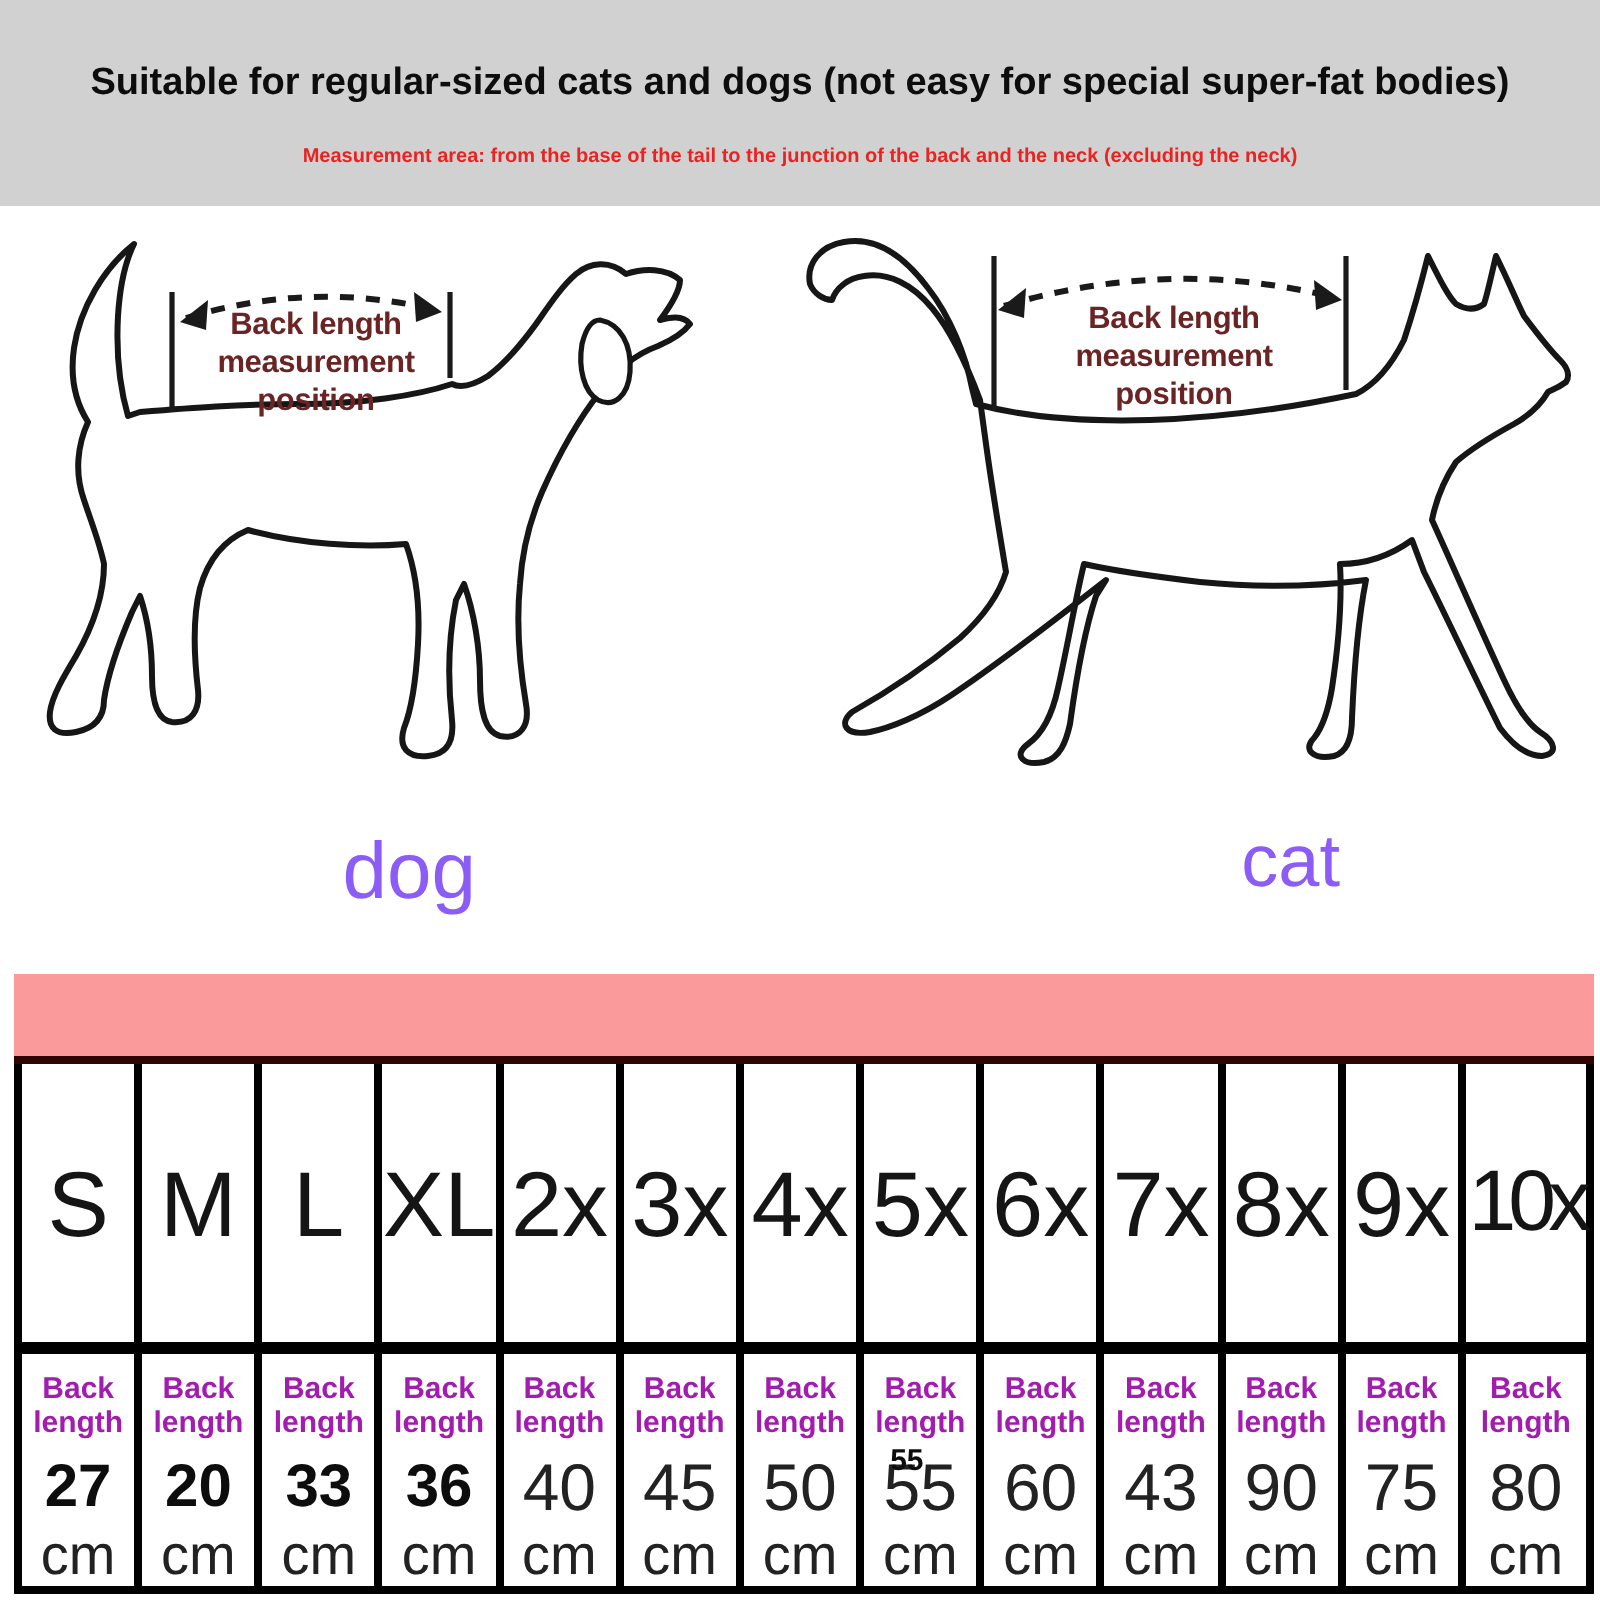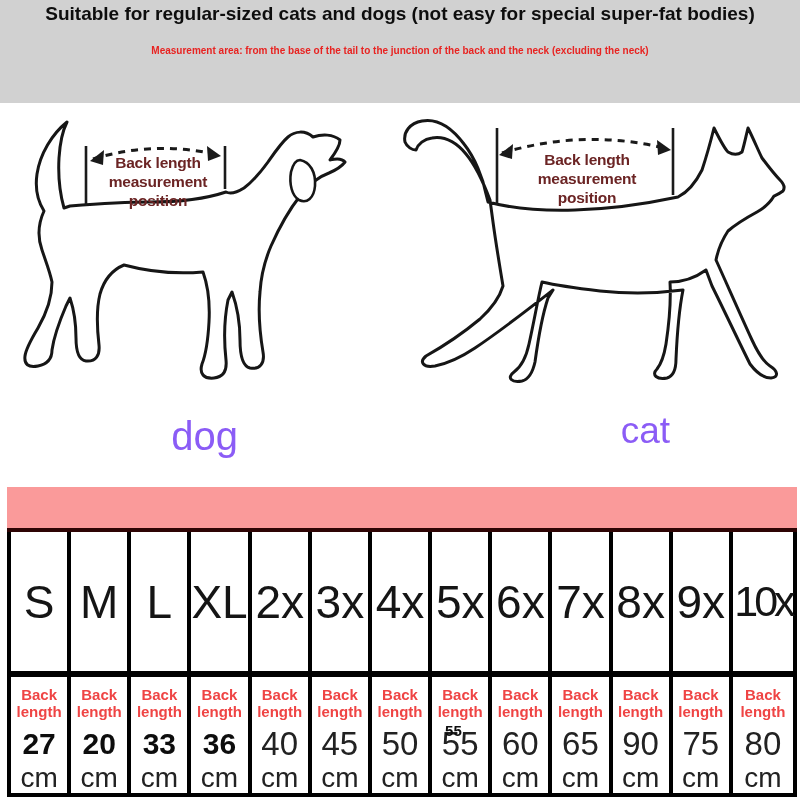--- a/index.html
+++ b/index.html
@@ -6,21 +6,21 @@
   .stage{
     position:relative;width:800px;height:800px;overflow:hidden;background:#ffffff;
     font-family:"Liberation Sans","DejaVu Sans",sans-serif;color:#111;
   }
   
   .topband{
     position:absolute;left:0;top:0;width:800px;height:103px;
     background:var(--header-bg,#d1d1d1);text-align:center;
   }
   .title{
-    padding-top:3px;font-size:19px;font-weight:700;color:#0d0d0d;letter-spacing:0;
+    padding-top:31px;font-size:19px;font-weight:700;color:#0d0d0d;letter-spacing:0;
   }
   .subtitle{
     margin-top:20px;font-size:10px;font-weight:700;color:var(--subtitle-red,#e82321);
   }
   
   .fig-svg{position:absolute;}
   .annotation{
     position:absolute;text-align:center;font-weight:700;font-size:15.5px;line-height:19px;
     color:var(--annotation-maroon,#6b2424);letter-spacing:-0.2px;
   }
@@ -39,21 +39,21 @@
   .grid{display:grid;grid-template-columns:repeat(13,1fr);}
   .grid .cell{border-right:4px solid #000;overflow:visible;}
   .grid .cell:last-child{border-right:none;}
   .size-row .cell{
     height:139px;display:flex;align-items:center;justify-content:center;
     font-size:46px;font-weight:400;color:#151515;white-space:nowrap;
   }
   .size-row .cell.tight span{letter-spacing:-4px;font-size:43px;}
   .row-divider{height:6px;background:#000;}
   .measure-row .cell{height:116px;text-align:center;padding-top:9px;box-sizing:border-box;}
-  .bl-label{font-size:15px;font-weight:700;line-height:17px;color:#ef4444;}
+  .bl-label{font-size:15px;font-weight:700;line-height:17px;color:#a21caf;}
   .bl-value{position:relative;margin-top:6px;font-size:33px;font-weight:400;color:#222;line-height:36px;}
   .bl-value.boldv{font-size:30px;font-weight:700;color:#0d0d0d;}
   .bl-unit{margin-top:1px;font-size:28px;font-weight:400;color:#222;line-height:30px;}
   .artifact{
     position:absolute;left:13px;top:-3px;font-size:15px;font-weight:700;color:#0d0d0d;line-height:15px;
   }
   .bottom-border{height:4px;background:#000;}
 </style>
 </head>
 <body>
@@ -262,21 +262,21 @@
               <div>length</div>
             </div>
             <div class="bl-value"><span>60</span></div>
             <div class="bl-unit">cm</div>
           </div>
           <div class="cell">
             <div class="bl-label">
               <div>Back</div>
               <div>length</div>
             </div>
-            <div class="bl-value"><span>65</span></div>
+            <div class="bl-value"><span>43</span></div>
             <div class="bl-unit">cm</div>
           </div>
           <div class="cell">
             <div class="bl-label">
               <div>Back</div>
               <div>length</div>
             </div>
             <div class="bl-value"><span>90</span></div>
             <div class="bl-unit">cm</div>
           </div>

